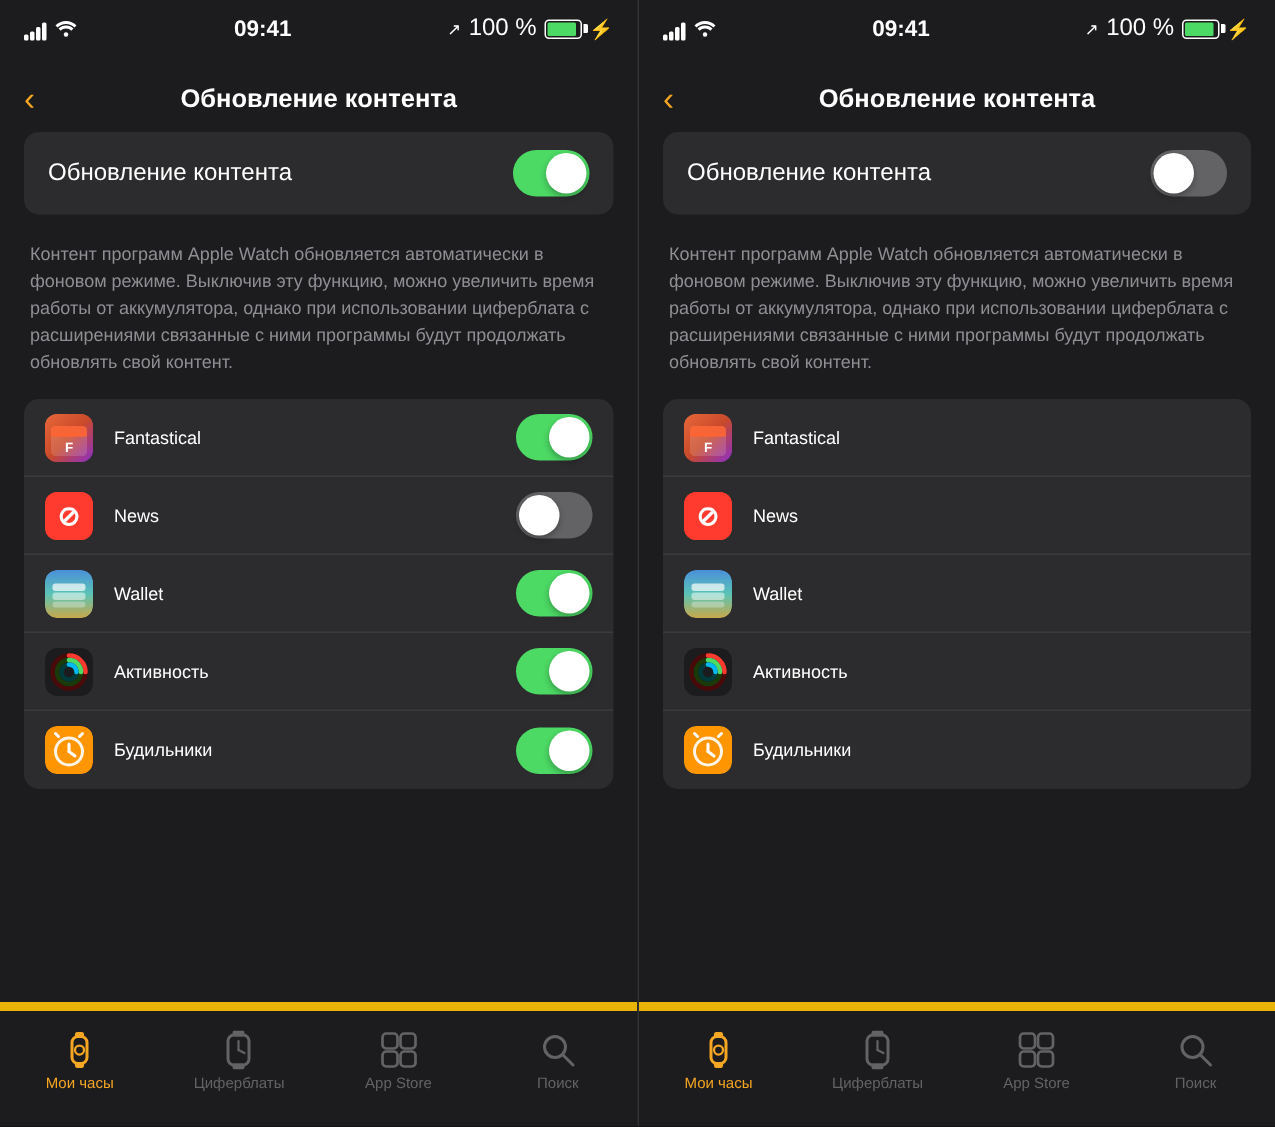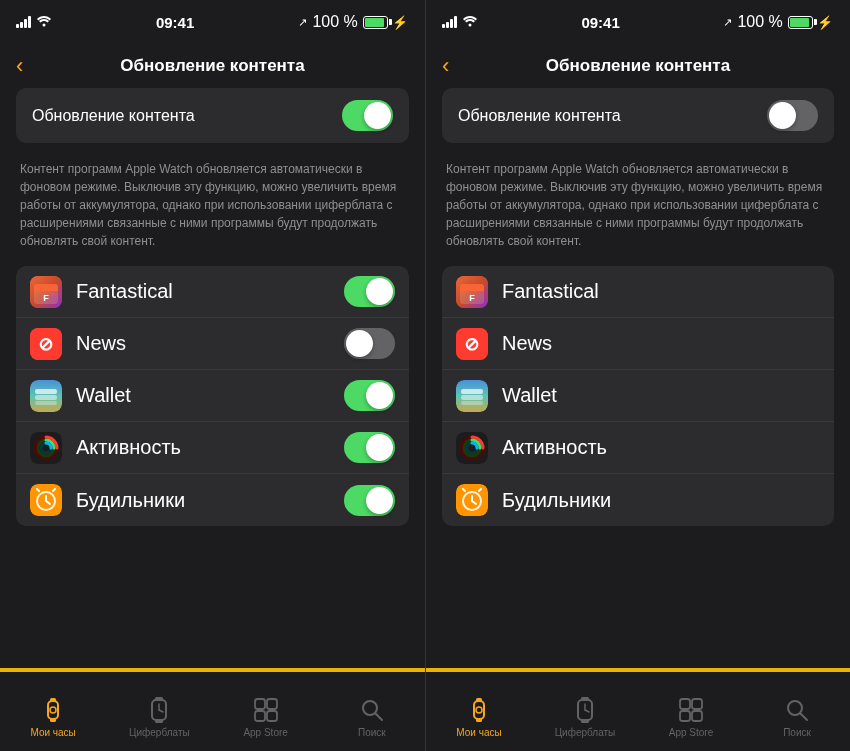--- a/index.html
+++ b/index.html
@@ -24,23 +24,23 @@
 
     .phone-panel + .phone-panel {
       border-left: 1px solid #333;
     }
 
     
     .status-bar {
       height: 44px;
       background: #1c1c1e;
       display: flex;
-      align-items: center;
+      align-items: flex-end;
       justify-content: space-between;
-      padding: 0 16px;
+      padding: 16px 16px;
       flex-shrink: 0;
     }
 
     .status-left {
       display: flex;
       align-items: center;
       gap: 5px;
     }
 
     .status-right {
@@ -193,21 +193,21 @@
       margin-right: 14px;
       flex-shrink: 0;
       display: flex;
       align-items: center;
       justify-content: center;
       overflow: hidden;
     }
 
     .app-name {
       flex: 1;
-      font-size: 20px;
+      font-size: 12px;
       color: #fff;
     }
 
     
     .toggle {
       width: 51px;
       height: 31px;
       border-radius: 15.5px;
       position: relative;
       flex-shrink: 0;
@@ -233,24 +233,24 @@
       left: 22px;
     }
     .toggle.off .toggle-knob {
       left: 2px;
     }
 
     
     .tab-bar {
       height: 83px;
       background: #1c1c1e;
-      border-top: 4px solid #eab308;
+      border-top: 6px solid #eab308;
       display: flex;
       align-items: flex-start;
-      padding-top: 24px;
+      padding-top: 12px;
       flex-shrink: 0;
     }
 
     .tab-item {
       flex: 1;
       display: flex;
       flex-direction: column;
       align-items: center;
       gap: 3px;
       cursor: pointer;

